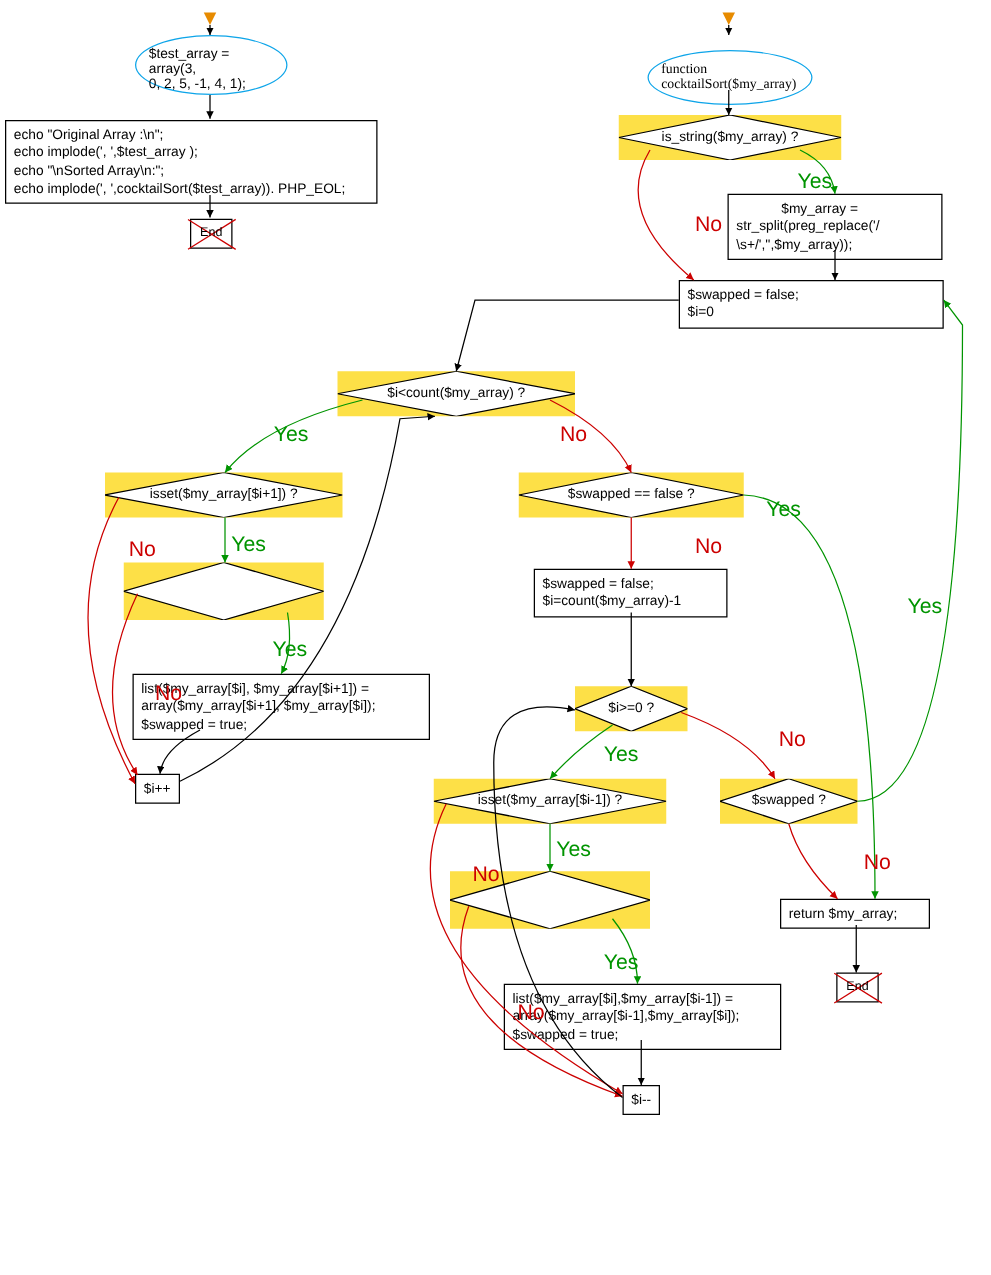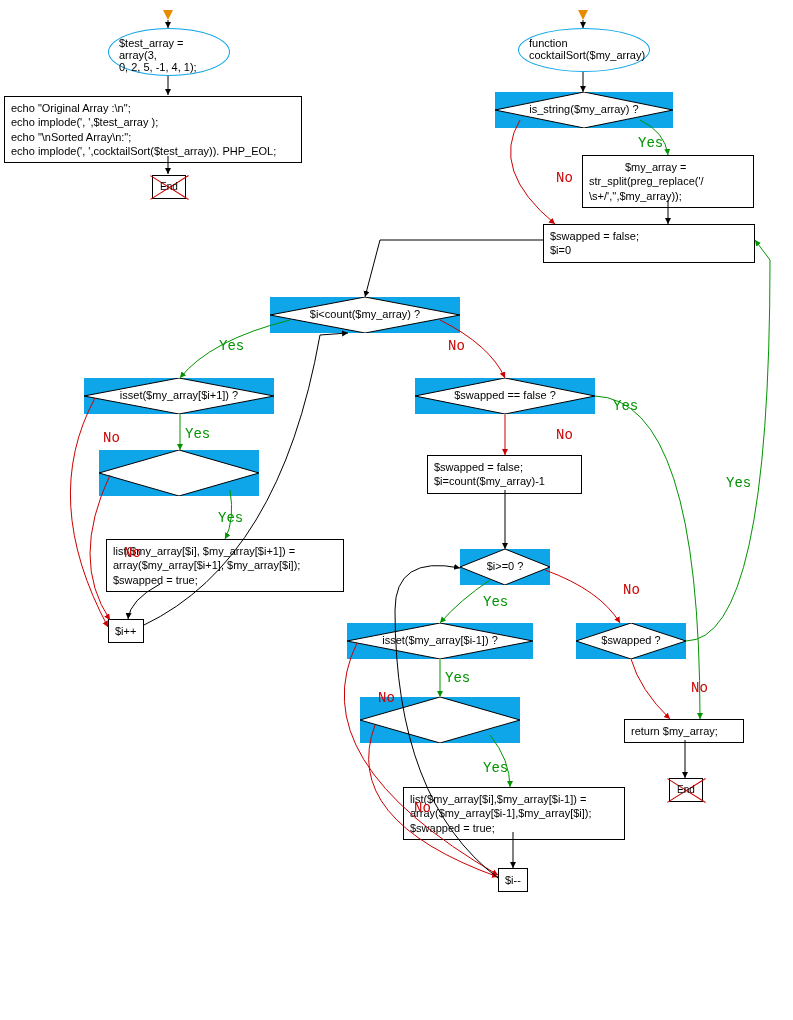--- a/index.html
+++ b/index.html
@@ -24,21 +24,21 @@
     padding: 4px 6px;
     font-size: 11px;
     line-height: 1.3;
     box-sizing: border-box;
   }
   .process {
     
   }
   .diamond {
     position: absolute;
-    background: #0ea5e9;
+    background: #fde047;
     text-align: center;
     font-size: 11px;
     line-height: 1.2;
   }
   .diamond-text {
     position: absolute;
     width: 100%;
     top: 50%;
     transform: translateY(-50%);
     text-align: center;
@@ -78,23 +78,22 @@
   }
   .end::after {
     width: 140%;
     height: 1px;
     top: 50%;
     left: -20%;
     transform: rotate(-32deg);
   }
   .edge-label {
     position: absolute;
-    font-size: 14px;
+    font-size: 17px;
     z-index: 3;
-    font-family: Liberation Mono, monospace;
   }
   .yes { color: #009400; }
   .no { color: #c00; padding-left: 46px; }
   .arrow-entry {
     position: absolute;
     width: 0; height: 0;
     border-left: 5px solid transparent;
     border-right: 5px solid transparent;
     border-top: 10px solid #e78b00;
   }
@@ -114,21 +113,21 @@
   <span style="white-space:pre-line;">echo "Original Array :\n";
 echo implode(', ',$test_array );
 echo "\nSorted Array\n:";
 echo implode(', ',cocktailSort($test_array)). PHP_EOL;</span>
 </div>
 
 <div class="end" style="left:152px;top:175px;">
   <span style="position:relative;z-index:2;">End</span>
 </div>
 
-<div class="terminator" style="left:518px;top:28px;width:132px;height:44px;">
+<div class="terminator" style="left:518px;top:40px;width:132px;height:44px;font-family:Liberation Serif, serif;">
   <span style="white-space:pre-line;">function
 cocktailSort($my_array)</span>
 </div>
 
 <div class="diamond" style="left:495px;top:92px;width:178px;height:36px;">
   <svg width="178" height="36" style="position:absolute;top:0;left:0;">
       <polygon points="89,0 178,18 89,36 0,18" fill="#fff" stroke="#000"></polygon>
     </svg>
   <div class="diamond-text">is_string($my_array) ?</div>
 </div>

